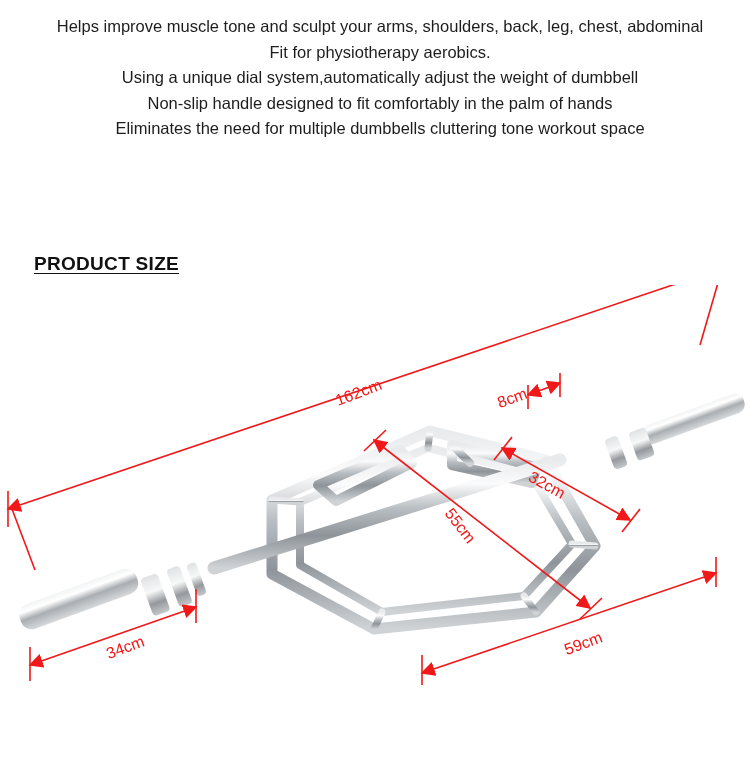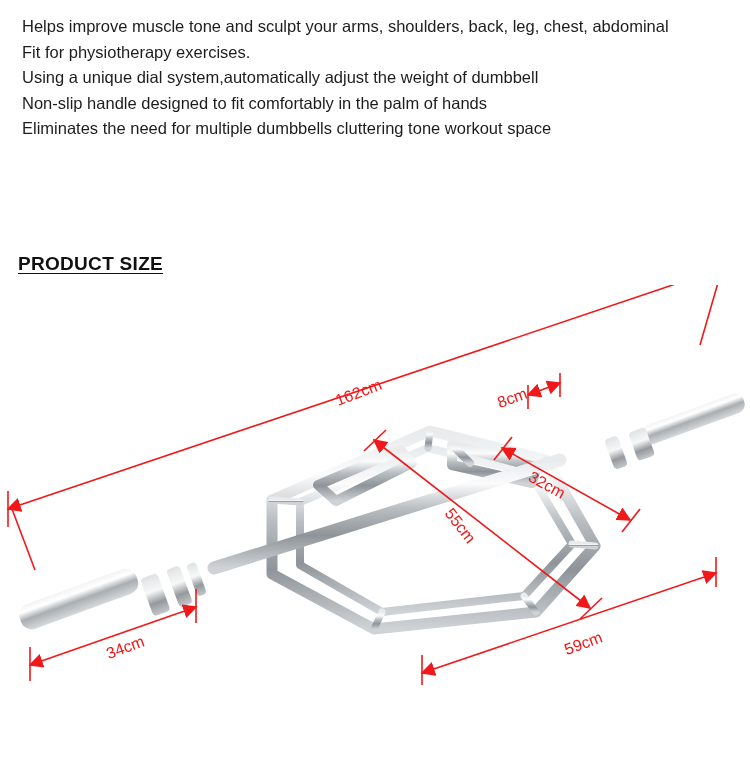--- a/index.html
+++ b/index.html
@@ -12,36 +12,37 @@
     background: #ffffff;
     font-family: "Liberation Sans", sans-serif;
     color: #1a1a1a;
     overflow: hidden;
     position: relative;
   }
   .page {
     position: relative;
     width: 750px;
     height: 757px;
+    text-align: center;
   }
   .features {
     position: absolute;
     left: 22px;
     top: 14px;
     width: 716px;
   }
   .feature-line {
     font-size: 16.5px;
     line-height: 25.5px;
     color: #1d1d1d;
     white-space: nowrap;
   }
   .section-title {
     position: absolute;
-    left: 18px;
+    left: 34px;
     top: 253px;
     font-size: 19px;
     font-weight: bold;
     letter-spacing: 0.3px;
     color: #111;
     text-decoration: underline;
     text-underline-offset: 3px;
   }
   .diagram {
     position: absolute;
@@ -67,21 +68,21 @@
   .rot-59  { transform: rotate(-20deg); transform-origin: left top; }
   .rot-34  { transform: rotate(-20deg); transform-origin: left top; }
 </style>
 </head>
 <body>
 
 <div class="page">
 
   <div class="features">
     <div class="feature-line">Helps improve muscle tone and sculpt your arms, shoulders, back, leg, chest, abdominal</div>
-    <div class="feature-line">Fit for physiotherapy exercises.</div>
+    <div class="feature-line">Fit for physiotherapy aerobics.</div>
     <div class="feature-line">Using a unique dial system,automatically adjust the weight of dumbbell</div>
     <div class="feature-line">Non-slip handle designed to fit comfortably in the palm of hands</div>
     <div class="feature-line">Eliminates the need for multiple dumbbells cluttering tone workout space</div>
   </div>
 
   <div class="section-title">PRODUCT SIZE</div>
 
   <div class="diagram">
     <svg width="750" height="460" viewBox="0 0 750 460" xmlns="http://www.w3.org/2000/svg">
       <defs>

